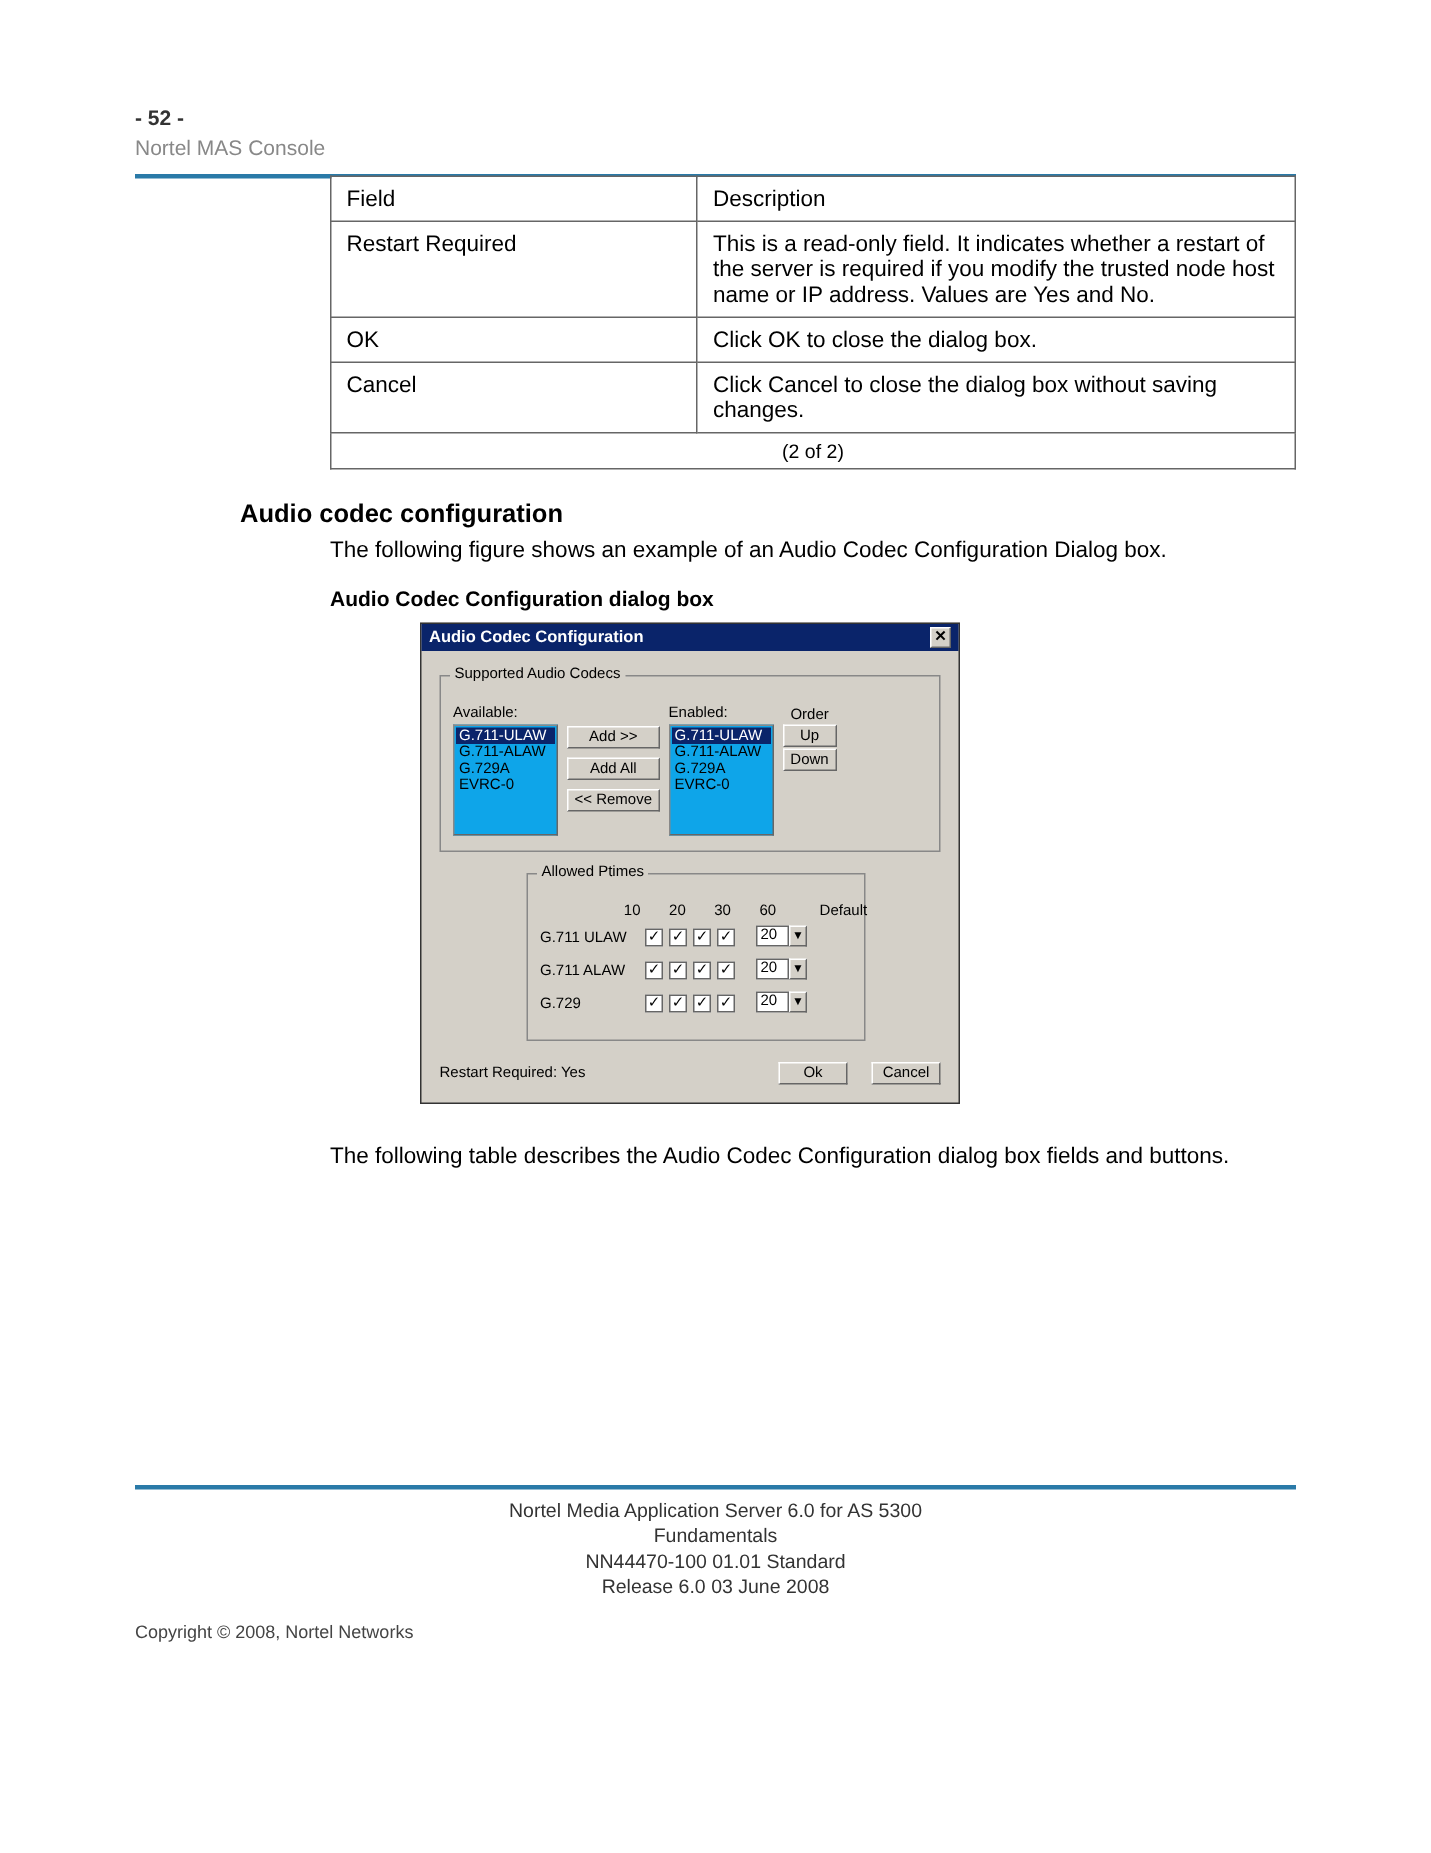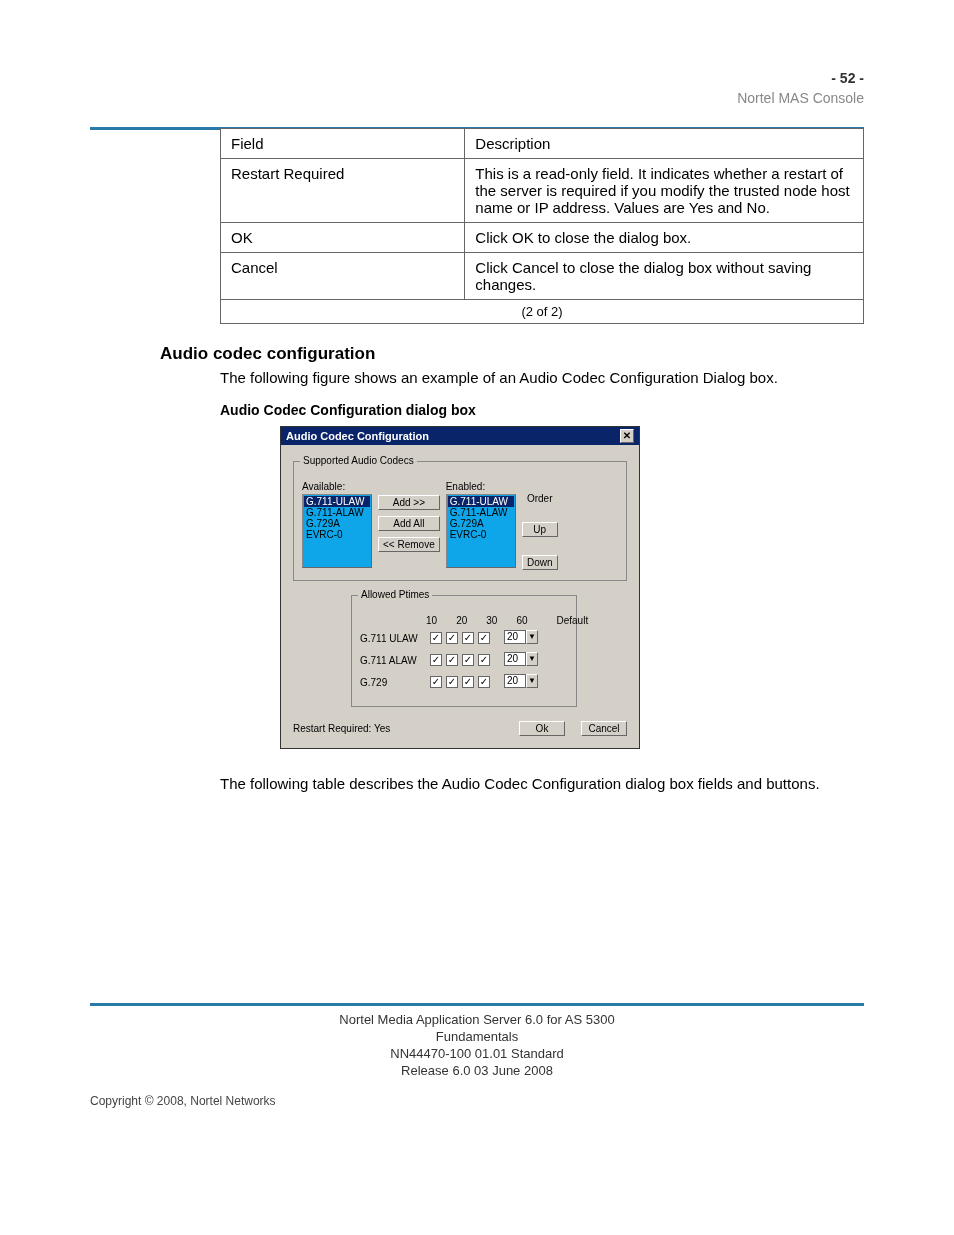--- a/index.html
+++ b/index.html
@@ -11,22 +11,22 @@
     color: #000;
     font-size: 14px;
   }
   .page {
     width: 954px;
     margin: 0 auto;
     padding: 70px 90px 50px 90px;
     position: relative;
   }
   .page-header {
-    text-align: right;
-    margin-bottom: 21px;
+    text-align: left;
+    margin-bottom: 10px;
   }
   .page-num {
     font-weight: bold;
     font-size: 14px;
     color: #333;
   }
   .page-title {
     color: #888;
     font-size: 14px;
     margin-top: 4px;
@@ -170,22 +170,22 @@
   .btn.narrow { min-width: 36px; }
   .btn-col {
     display: flex;
     flex-direction: column;
     gap: 6px;
     margin-top: 14px;
   }
   .order-col {
     display: flex;
     flex-direction: column;
-    gap: 18px;
-    margin-top: 12px;
+    gap: 1px;
+    margin-top: 1px;
     text-align: center;
   }
   .order-text { font-size: 10px; }
   .ptimes {
     margin-left: 58px;
     margin-right: 50px;
   }
   .pt-row {
     display: flex;
     align-items: flex-end;
@@ -193,20 +193,21 @@
     margin-bottom: 8px;
     font-size: 10px;
   }
   .pt-label { width: 66px; }
   .pt-head {
     display: flex;
     gap: 19px;
     margin-left: 66px;
     margin-bottom: 4px;
     font-size: 10px;
+    justify-content: center;
   }
   .pt-head span { width: 16px; text-align: center; }
   .pt-head .def { width: 40px; margin-left: 10px; }
   .cb {
     width: 12px;
     height: 12px;
     background: #fff;
     border: 1px solid #666;
     display: inline-flex;
     align-items: center;

